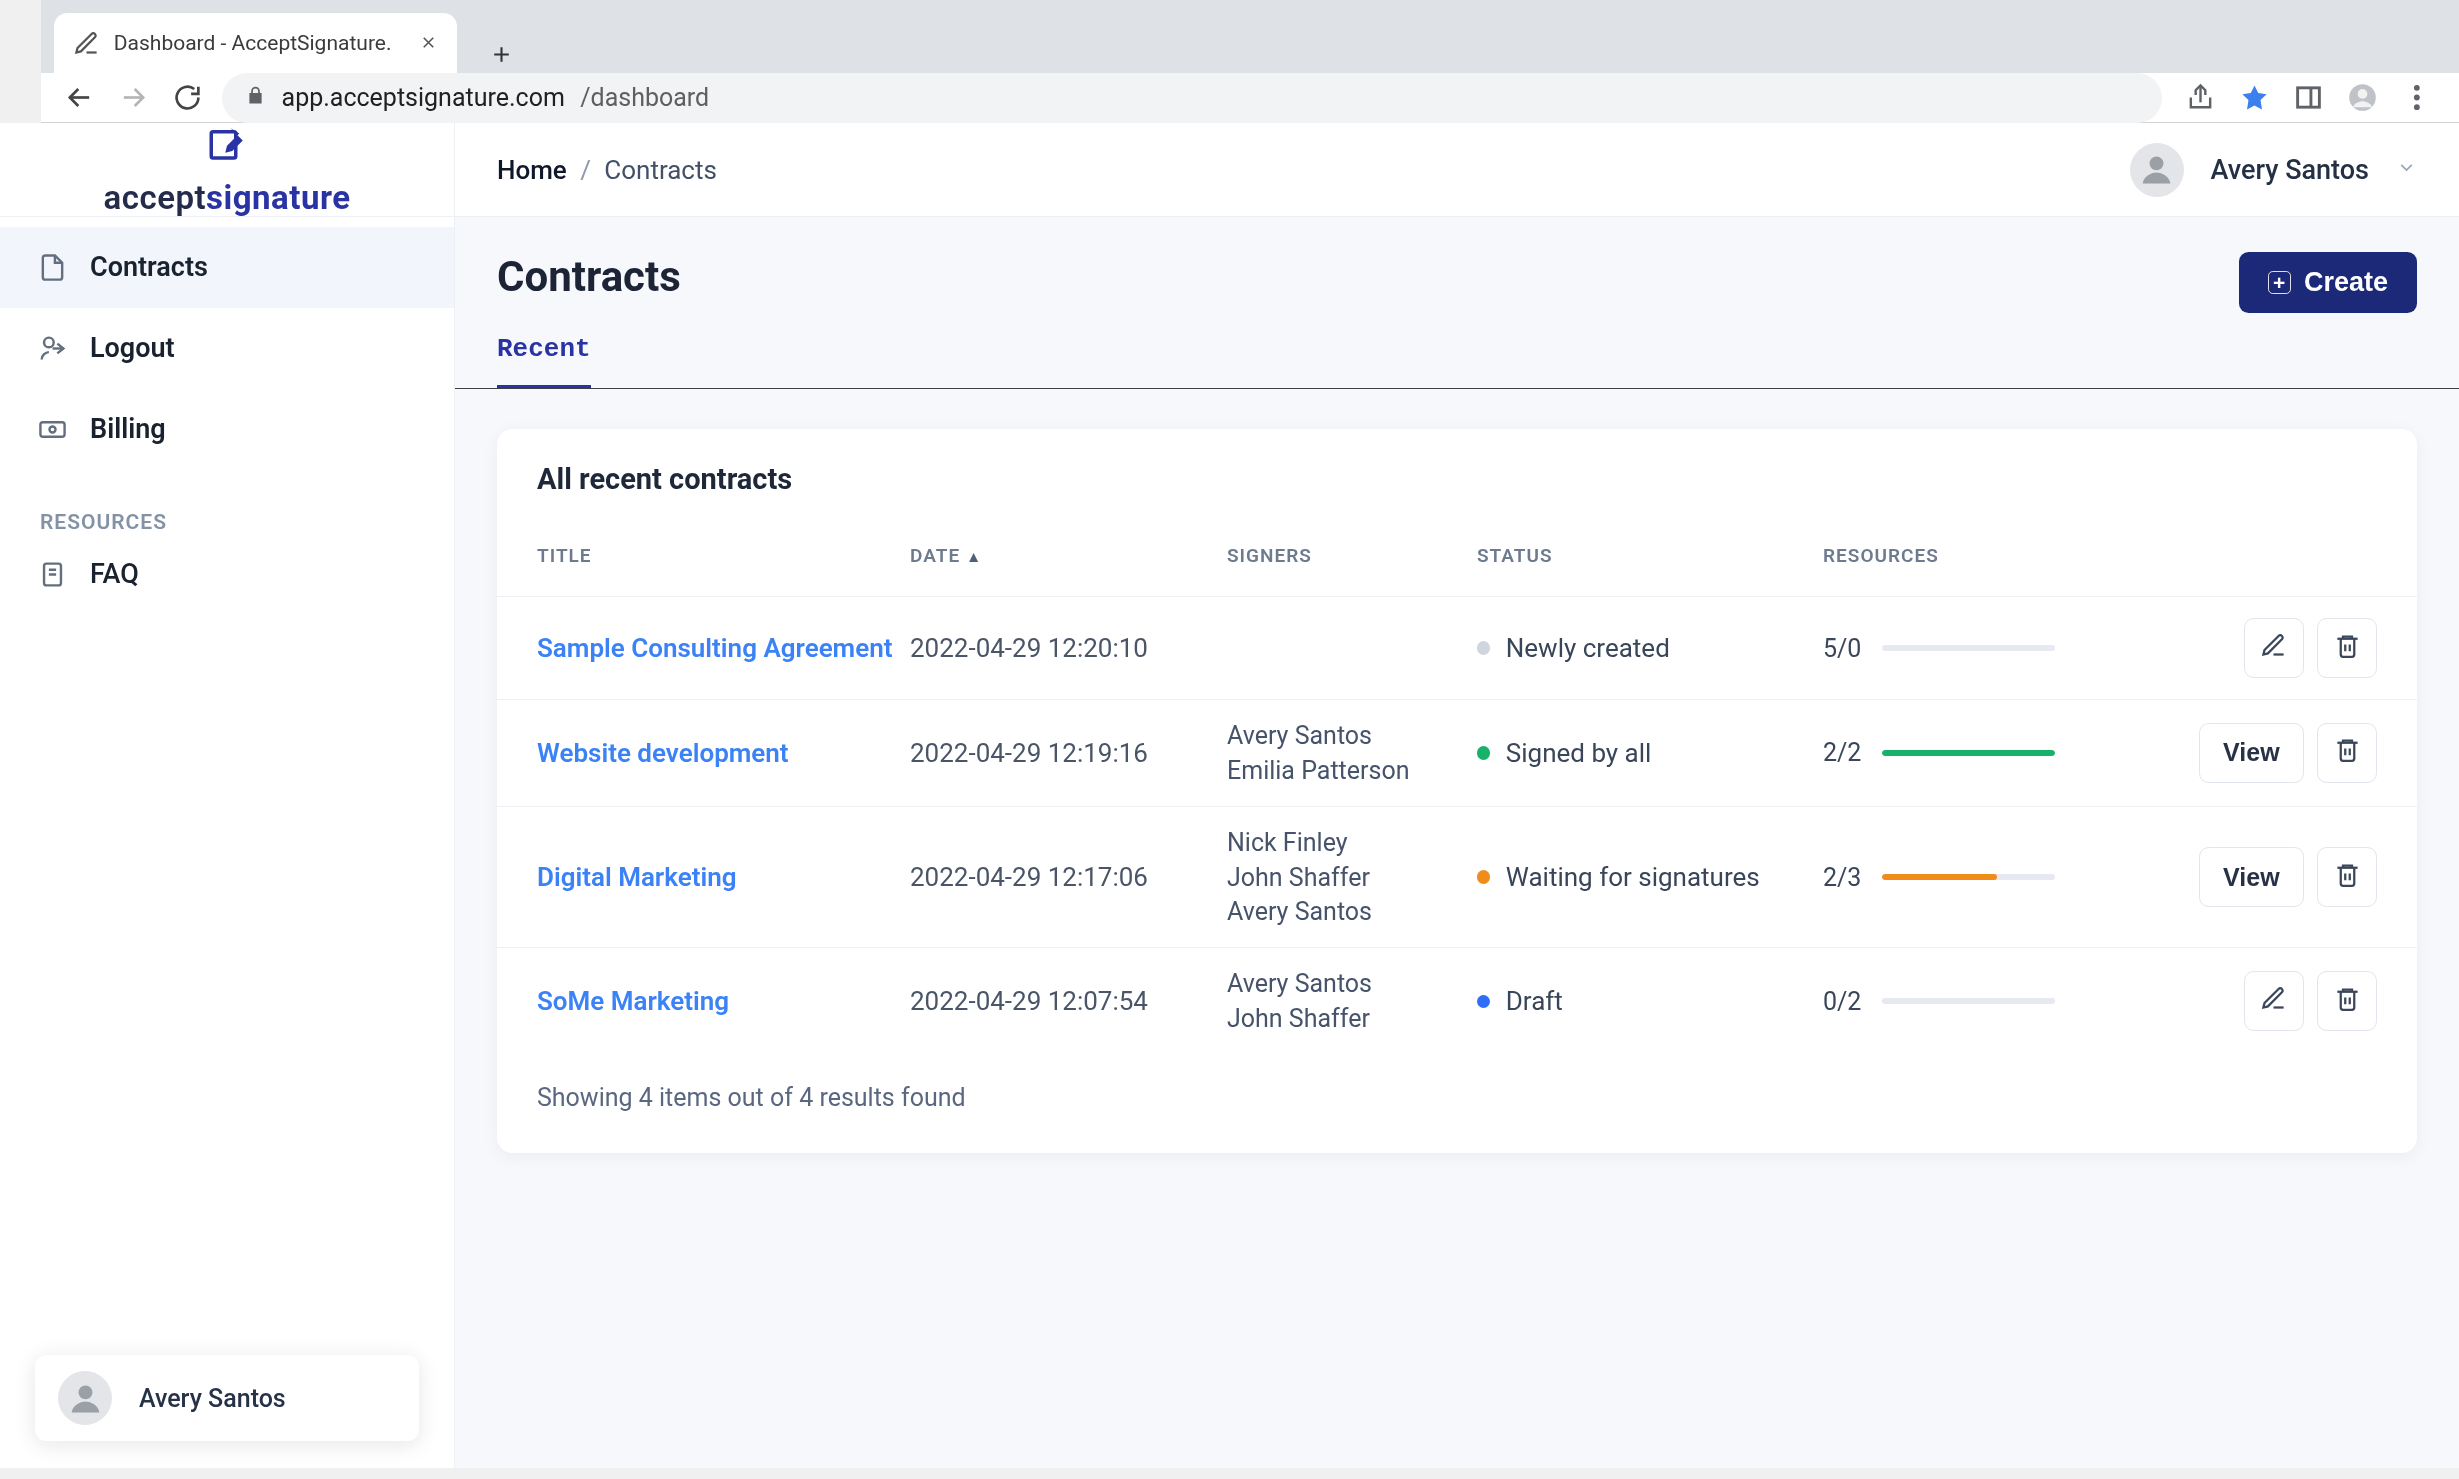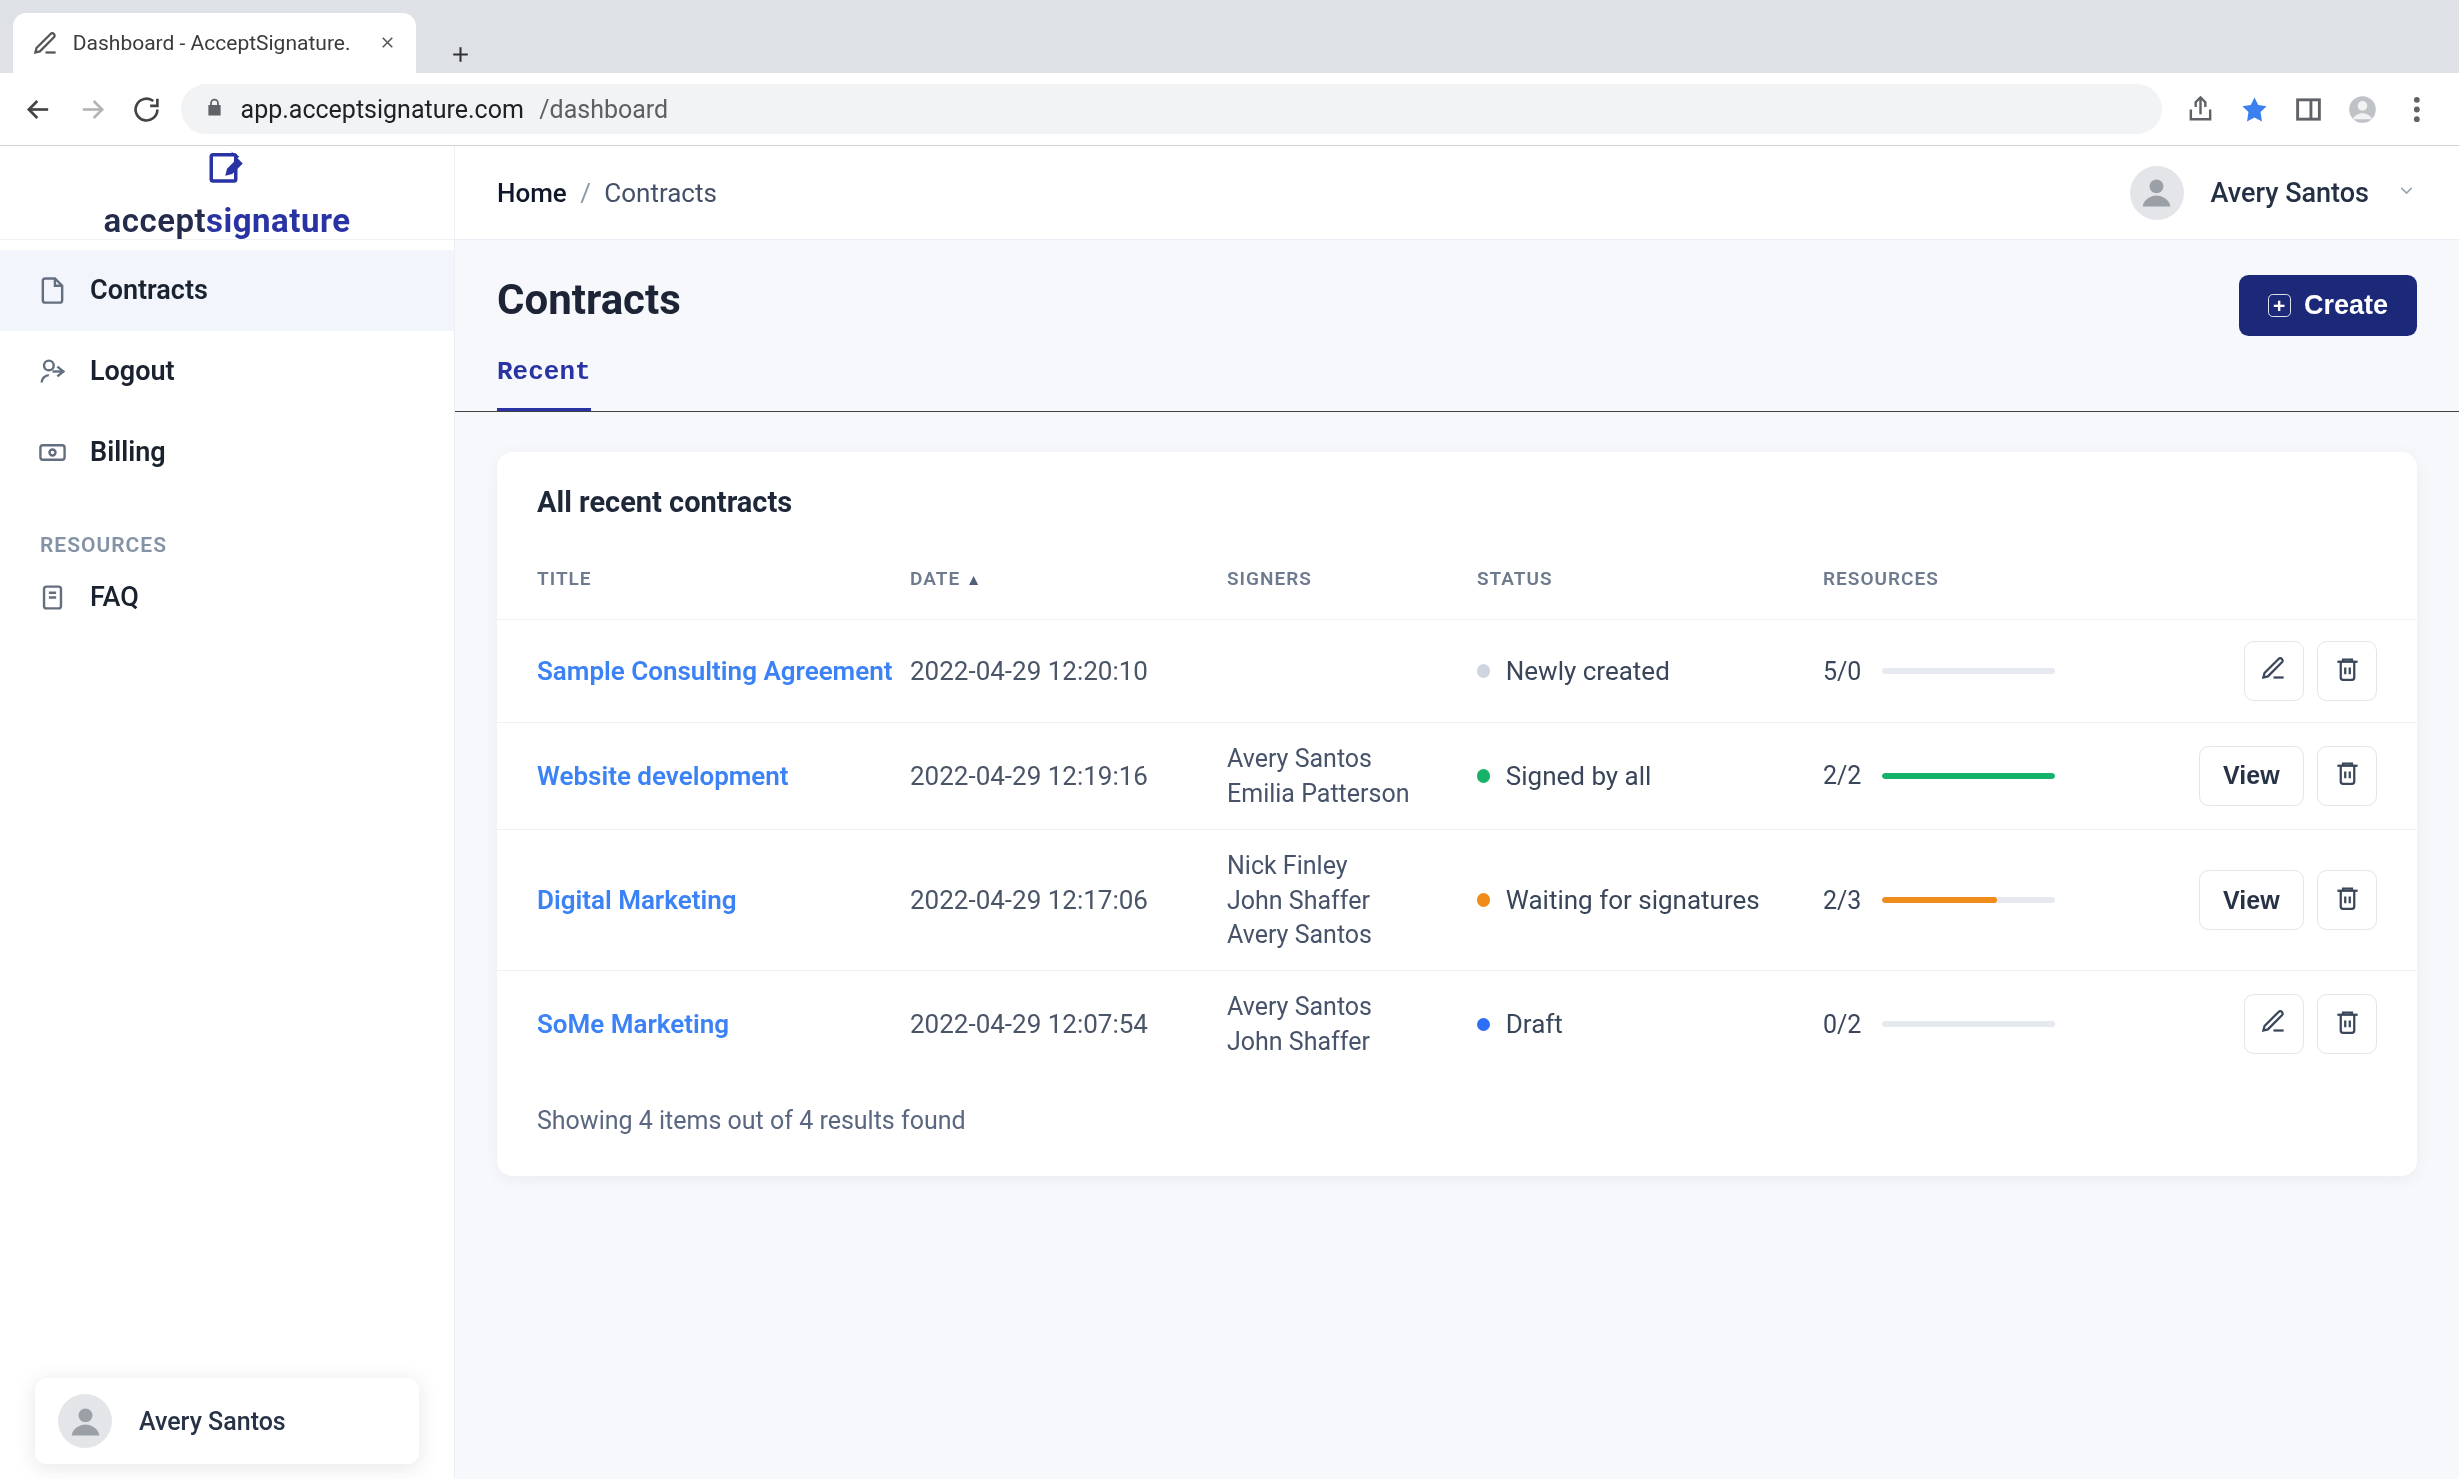--- a/index.html
+++ b/index.html
@@ -5,36 +5,36 @@
   * { box-sizing: border-box; margin: 0; padding: 0; }
   body {
     font-family: -apple-system, BlinkMacSystemFont, "Segoe UI", Roboto, Helvetica, Arial, sans-serif;
     background: #f0f0f0;
     width: 2459px;
     height: 1479px;
     transform-origin: top left;
   }
 
   
-  .browser-top { background: #dee1e6; }
+  .browser-top { background: #dee1e6; margin-left: 41px; }
   .tab-strip { display: flex; align-items: flex-end; height: 73px; padding: 13.4px 13.4px 0 13.4px; }
   .tab {
     background: #ffffff; border-radius: 13.4px 13.4px 0 0; height: 60px;
     display: flex; align-items: center; gap: 13.4px; padding: 0 19px; width: 403px;
   }
   .tab .favicon {
     width: 27px; height: 27px; display:flex; align-items:center; justify-content:center;
     color:#555;
   }
   .tab .title { font-size: 21px; color:#3b3b3b; flex:1; white-space:nowrap; overflow:hidden; text-overflow:ellipsis; }
   .tab .close { font-size: 25px; color:#555; }
   .new-tab { margin-left: 25px; display:flex; align-items:center; justify-content:center; width:38px; height:38px; color:#333; font-size:29px; }
 
   .omnibar {
-    background:#ffffff; height:73px; display:flex; align-items:center; padding: 0 11.5px 0 11.5px;
+    background:#ffffff; height:50px; display:flex; align-items:center; padding: 0 11.5px 0 11.5px;
     border-bottom: 1px solid #d2d2d2;
   }
   .nav-btn { width:54px; height:54px; display:flex; align-items:center; justify-content:center; color:#444; }
   .nav-btn.disabled { color:#b5b5b5; }
   .nav-btn svg { width:29px; height:29px; }
   .url-bar {
     flex:1; margin: 0 7.7px; background:#f1f3f4; border-radius: 38px; height:50px;
     display:flex; align-items:center; gap:15.4px; padding: 0 23px; font-size:25px; color:#202124;
   }
   .url-bar .lock { color:#5f6368; }

